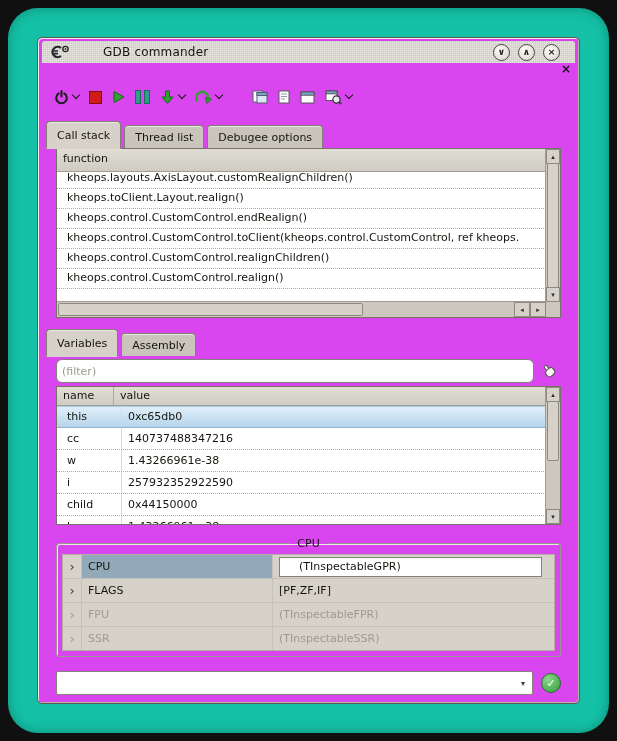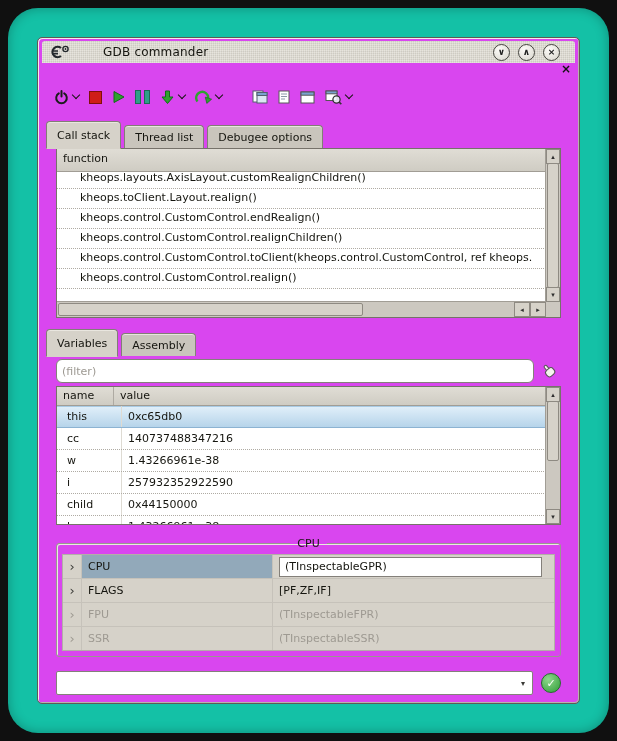--- a/index.html
+++ b/index.html
@@ -51,21 +51,21 @@
   .tab.active { background:#d6d2c9; height:26px; margin-bottom:-1px; border-bottom:1px solid #d6d2c9; z-index:4; }
   .mt-top { margin-top:9px; }
   .mt-mid { margin-top:12px; }
 
   
   .cs-panel { position:relative; margin:0 18px; height:168px; background:#fff;
               border:1px solid #76726a; z-index:1; }
   .cs-header { height:19px; background:linear-gradient(#e0ddd5,#cfccc3);
                border-bottom:1px solid #a19d95; font-size:11px; color:#15150f; padding:3px 6px 0; }
   .cs-rows { position:absolute; left:0; right:14px; top:20px; bottom:15px; overflow:hidden; }
-  .cs-row { height:19px; line-height:18px; font-size:11px; color:#15150f; padding:0 23px;
+  .cs-row { height:19px; line-height:18px; font-size:11px; color:#15150f; padding:0 10px;
             border-bottom:1px dotted #afaba3; white-space:nowrap; overflow:hidden; }
 
   
   .vscroll { position:absolute; top:0; right:0; bottom:15px; width:14px;
              background:#ccc8c0; border-left:1px solid #a19d95; }
   .vscroll.full { bottom:0; }
   .sbtn { position:absolute; left:0; right:0; height:13px; background:#d6d2c9; border:1px solid #8e8a82;
           display:flex; align-items:center; justify-content:center; font-size:7px; color:#2e2e2e; }
   .sbtn.up { top:0; }  .sbtn.down { bottom:0; }
   .vthumb { position:absolute; left:1px; right:1px; background:#d6d2c9;
@@ -106,21 +106,21 @@
   .cpu-grid { border:1px solid #b3afa7; }
   .cpu-row { display:flex; align-items:stretch; height:23px; border-bottom:1px solid #c6c2ba;
              font-size:11px; color:#15150f; background:#d6d2c9; }
   .cpu-row:last-child { border-bottom:none; }
   .cpu-exp { width:18px; display:flex; align-items:center; justify-content:center;
              font-size:13px; color:#3c3c38; border-right:1px solid #c6c2ba; }
   .cpu-name { width:178px; display:flex; align-items:center; padding:0 6px; border-right:1px solid #c6c2ba; }
   .cpu-name.selected { background:#92a9ba; }
   .cpu-value { flex:1; display:flex; align-items:center; padding:0 6px; }
   .cpu-field { flex:1; background:#fff; border:1px solid #84807a; height:18px;
-               display:flex; align-items:center; padding:0 5px; margin-right:6px; }
+               display:flex; align-items:center; padding:0 19px; margin-right:6px; }
   .cpu-row.disabled .cpu-name, .cpu-row.disabled .cpu-value, .cpu-row.disabled .cpu-exp { color:#9e9a92; }
 
   
   .bottom-row { display:flex; align-items:center; margin:14px 18px 0; }
   .combo { flex:1; height:22px; background:#fff; border:1px solid #84807a; border-radius:2px; position:relative; }
   .combo-input { position:absolute; left:1px; top:1px; bottom:1px; right:18px; border:none; outline:none;
                  font:11px "DejaVu Sans","Liberation Sans",sans-serif; color:#15150f; background:transparent; padding:0 4px; }
   .combo-btn { position:absolute; right:1px; top:1px; bottom:1px; width:16px; background:#fff;
                display:flex; align-items:center; justify-content:center; font-size:8px; color:#3a3a36; }
   .ok-btn { width:18px; height:18px; margin-left:8px; border-radius:50%; border:1px solid #256e2c;
@@ -241,22 +241,22 @@
             <span>Debugee options</span>
           </div>
       </div>
 
       <div class="cs-panel">
         <div class="cs-header">function</div>
         <div class="cs-rows">
           <div class="cs-row">kheops.layouts.AxisLayout.customRealignChildren()</div>
           <div class="cs-row">kheops.toClient.Layout.realign()</div>
           <div class="cs-row">kheops.control.CustomControl.endRealign()</div>
+          <div class="cs-row">kheops.control.CustomControl.toClient(kheops.control.CustomControl, ref kheops.</div>
           <div class="cs-row">kheops.control.CustomControl.realignChildren()</div>
-          <div class="cs-row">kheops.control.CustomControl.toClient(kheops.control.CustomControl, ref kheops.</div>
           <div class="cs-row">kheops.control.CustomControl.realign()</div>
         </div>
         <div class="vscroll">
           <div class="sbtn up">
               <span>▴</span>
             </div>
           <div class="vthumb" style="top:14px; bottom:14px;"></div>
           <div class="sbtn down">
               <span>▾</span>
             </div>

